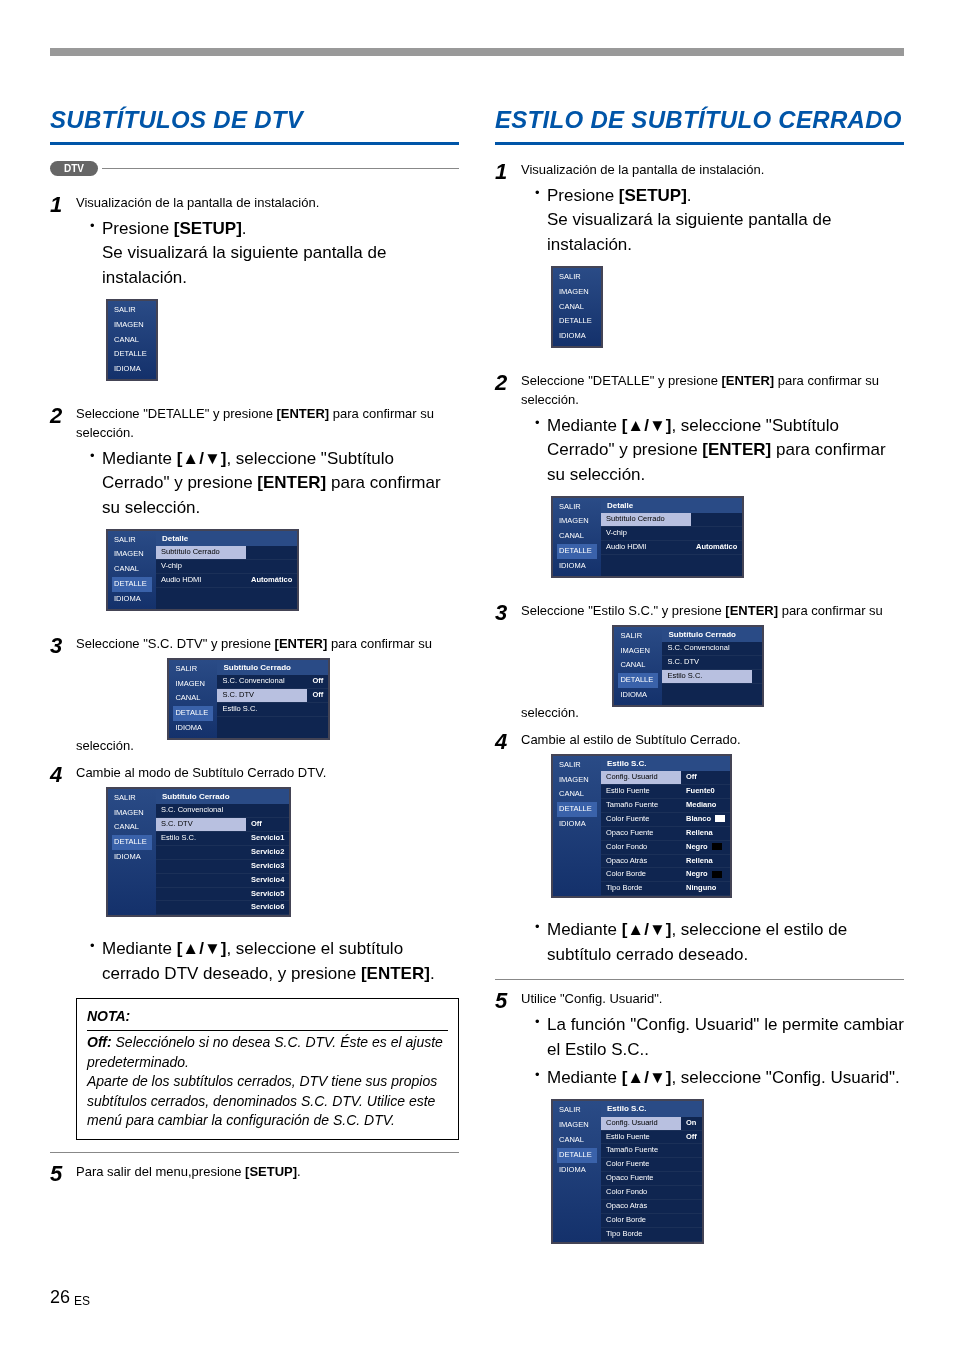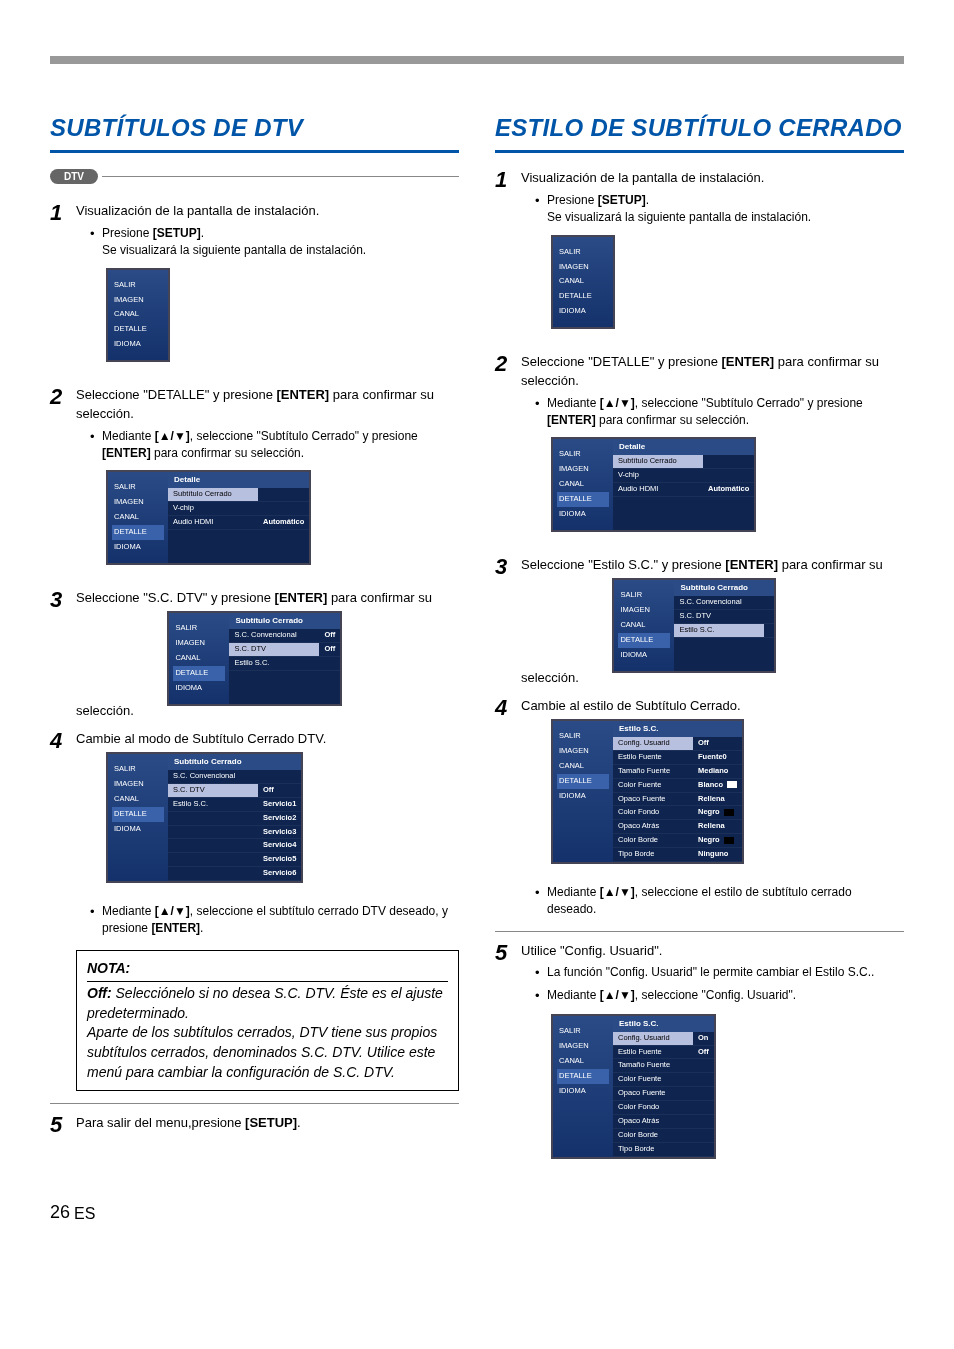--- a/index.html
+++ b/index.html
@@ -1,45 +1,45 @@
 <!DOCTYPE html>
 <html><head>
 <meta charset="utf-8">
 <style>
   * { box-sizing: border-box; }
   body { margin:0; padding:0; font-family: Arial, Helvetica, sans-serif; background:#fff; color:#000; }
-  .page { width:954px; margin:16px auto; padding:40px 50px 20px 50px; position:relative; }
+  .page { width:954px; margin:8px auto; padding:40px 50px 20px 50px; position:relative; }
   .topbar { height:8px; background:#999; margin-bottom:50px; }
   .columns { display:flex; gap:36px; }
   .col { flex:1; }
   h1.section { color:#0055a8; font-size:24px; font-weight:bold; font-style:italic; margin:0 0 8px 0; letter-spacing:0.3px; }
   .underline { height:3px; background:#0055a8; margin-bottom:16px; }
   .dtv-badge { display:inline-block; background:#666; color:#fff; border-radius:10px; padding:2px 14px; font-size:10px; font-weight:bold; }
   .dtv-line { display:flex; align-items:center; margin-bottom:18px;text-align:right; }
   .dtv-rule { flex:1; height:1px; background:#888; margin-left:4px; }
   .step { display:flex; align-items:flex-start; margin-bottom:8px; }
   .step-num { font-size:22px; font-weight:bold; font-style:italic; width:22px; line-height:1; margin-right:4px; }
   .step-body { flex:1; font-size:13px; line-height:1.45; }
   .bullet-line { display:flex; align-items:flex-start; margin:4px 0 4px 14px; }
   .bullet-dot { width:6px; margin-right:6px; font-size:13px; line-height:1.45; }
-  .bullet-body { flex:1; font-size:12px; line-height:1.45; }
+  .bullet-body { flex:1; font-size:17px; line-height:1.45; }
   strong { font-weight:bold; }
   .hr { border:0; border-top:1px solid #888; margin:8px 0 10px 0; }
   .note-box { border:1px solid #000; padding:8px 10px; font-size:14px; line-height:1.4; margin:6px 0 12px 26px; }
   .note-title { font-weight:bold; font-style:italic; margin-bottom:2px; border-bottom:1px solid #000; padding-bottom:3px; }
   .note-sub { font-weight:bold; font-style:italic; }
   .note-text { font-style:italic; }
   .pnum { font-size:18px; font-weight:normal; }
   .footer { margin-top:20px; display:flex; align-items:flex-end; }
-  .es { font-size:16px; margin-left:4px; }
+  .es { font-size:12px; margin-left:4px; }
   
   .osd { display:inline-block; border:2px solid #445; background:linear-gradient(#1b3a70,#0d2046); font-size:8px; color:#fff; margin:4px 0 10px 30px; }
   .osd table { border-collapse:collapse; }
   .osd td { padding:2px 5px; white-space:nowrap; }
-  .osd .side { width:60px; background:linear-gradient(#2a4b86,#14316b); padding:8px 4px; vertical-align:top; }
+  .osd .side { width:48px; background:linear-gradient(#2a4b86,#14316b); padding:2px 4px; vertical-align:top; }
   .osd .side div { padding:2px 2px; margin:0; font-size:7.5px; cursor:default; }
   .osd .hdr { background:#2a4b86; font-weight:bold; padding:2px 6px; }
   .osd .panel { background:#0f2550; vertical-align:top; padding:0; }
   .osd .panel div.row { display:flex; border-bottom:1px solid rgba(255,255,255,0.05); }
   .osd .panel div.row span.k { width:90px; padding:1px 5px; font-size:7.5px; }
   .osd .panel div.row span.v { padding:1px 5px; font-weight:bold; font-size:7.5px; }
   .osd .panel div.hi span.k { background:#b8c0e0; color:#000; }
   .osd-narrow .panel div.row span.k { width:80px; }
   .swatch { display:inline-block; width:10px; height:7px; background:#fff; vertical-align:middle; margin-left:4px; }
 </style>

